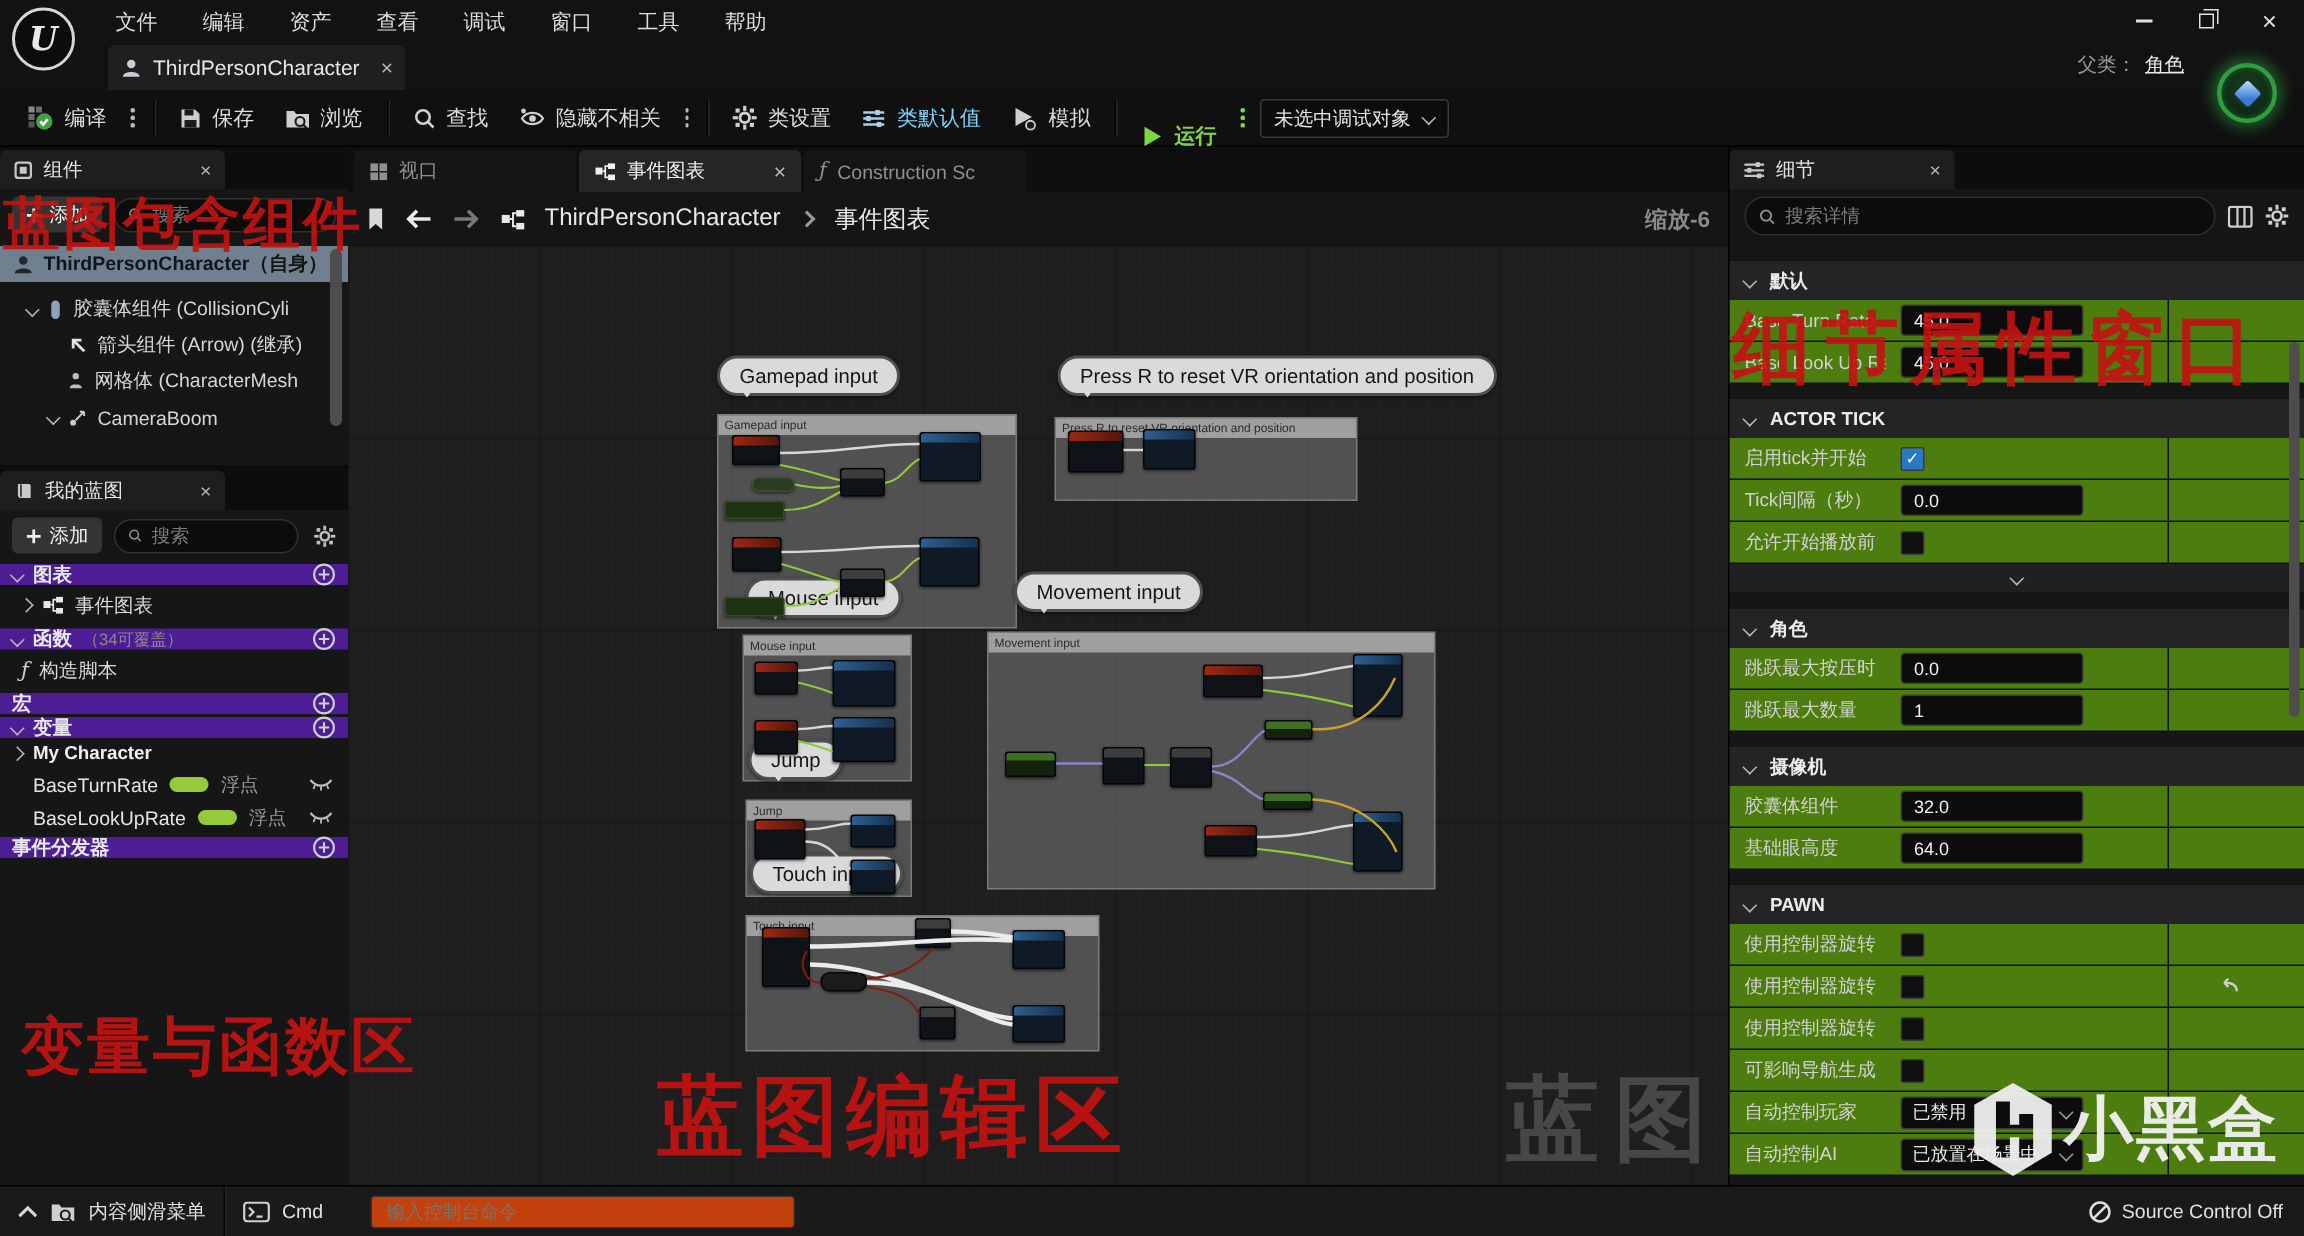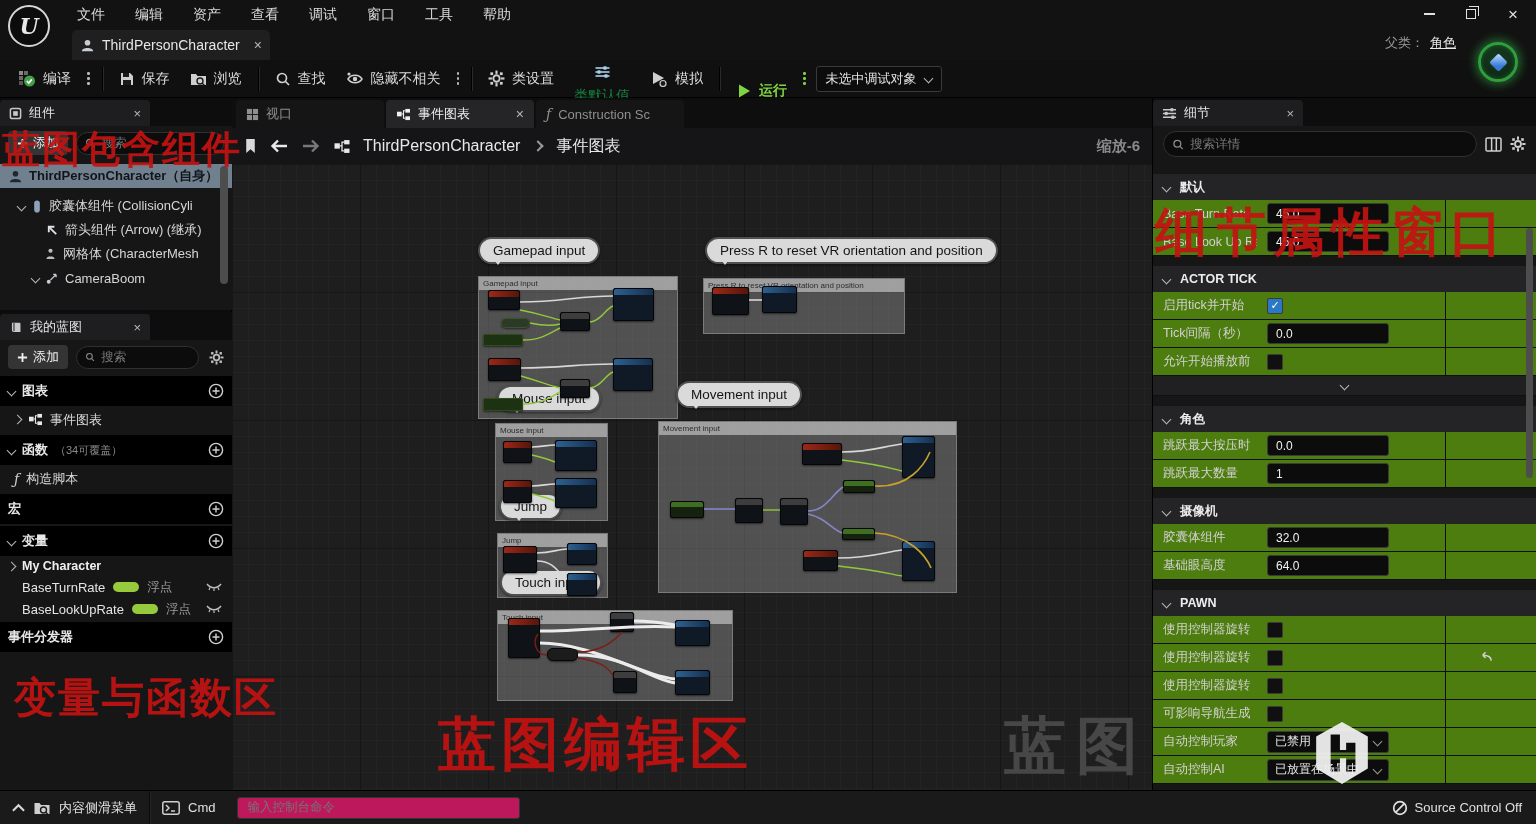--- a/index.html
+++ b/index.html
@@ -37,21 +37,21 @@
   .bp-diamond { width:13px; height:13px; transform:rotate(45deg); background:linear-gradient(135deg,#bfe4ff,#3a79d8 70%); border-radius:2px; }
 
   
   .toolbar { position:absolute; left:0; top:60px; width:100%; height:38px; background:#101010; border-bottom:1px solid #000;
     display:flex; align-items:center; padding:0 8px; }
   .tbtn { display:flex; align-items:center; gap:7px; padding:0 10px; height:30px; font-size:14px; color:#dcdcdc; }
   .tbtn svg { flex:none; }
   .tsep { width:1px; height:24px; background:#000; box-shadow:1px 0 0 #2a2a2a; margin:0 6px; }
   .tdots { display:flex; flex-direction:column; gap:2.5px; padding:0 6px; }
   .tdots i { width:2.5px; height:2.5px; border-radius:50%; background:#b8b8b8; }
-  .tbtn.defaults { color:#15803d;flex-direction:column; }
+  .tbtn.defaults { color:#7dd3fc; }
   .tbtn.run { color:#7ed441; font-weight:bold;margin-top:24px; }
   .debug-dd { display:flex; align-items:center; gap:8px; height:26px; background:#0c0c0c; border:1px solid #3a3a3a;
     border-radius:3px; padding:0 9px; font-size:13px; color:#e2e2e2; margin-left:4px; }
 
   
   .workspace { position:absolute; left:0; top:98px; width:1536px; height:692px; background:#0a0a0a; }
   .left-col  { position:absolute; left:0; top:0; width:232px; height:692px; background:#0c0c0c; border-right:1px solid #000; }
   .graph-area{ position:absolute; left:232px; top:0; width:920px; height:692px; }
   .right-col { position:absolute; left:1152px; top:0; width:384px; height:692px; background:#161616; border-left:1px solid #000; overflow:hidden; }
 
@@ -75,21 +75,21 @@
   .tree-row { height:24px; display:flex; align-items:center; gap:6px; font-size:13px; color:#d6d6d6; white-space:nowrap; overflow:hidden; }
   .tree-row.selected { background:#71808e; color:#10151a; font-weight:bold; }
   .chev { width:7px; height:7px; border-right:1.8px solid #b8b8b8; border-bottom:1.8px solid #b8b8b8; flex:none; }
   .chev.down { transform:rotate(45deg); }
   .chev.right { transform:rotate(-45deg); }
   .vscroll { position:absolute; background:#4d4d4d; border-radius:4px; }
 
   
   .mybp-panel { position:absolute; left:0; top:214px; width:232px; height:478px; background:#161616; }
   .mybp-gear { margin-left:2px; }
-  .sect-head { height:30px; background:#000000; display:flex; align-items:center; gap:7px; padding:0 8px;
+  .sect-head { height:14px; background:#4c1d95; display:flex; align-items:center; gap:7px; padding:0 8px;
     font-size:13px; font-weight:600; color:#e8e8e8; margin-top:2px; }
   .sect-head .hint { font-size:11px; color:#8a8a8a; font-weight:normal; }
   .circle-plus { margin-left:auto; }
   .bp-row { height:27px; display:flex; align-items:center; gap:7px; padding:0 8px 0 14px; font-size:13px; color:#dadada; }
   .cat-row { height:20px; display:flex; align-items:center; gap:7px; padding:0 8px; font-size:12.5px; font-weight:bold; color:#efefef; }
   .var-row { height:22px; display:flex; align-items:center; gap:8px; padding:0 10px 0 22px; font-size:13px; color:#e4e4e4; }
   .var-pill { width:26px; height:10px; border-radius:5px; background:#97c93d; flex:none; }
   .var-type { color:#9a9a9a; font-size:12.5px; }
   .var-eye { margin-left:auto; }
 
@@ -156,22 +156,22 @@
   .d-reset { position:absolute; right:42px; top:6px; }
   .d-colsep { position:absolute; left:292px; top:0; bottom:0; width:1px; background:#101010; }
   .mt10 { margin-top:10px; } .mt12 { margin-top:12px; }
 
   
   .statusbar { position:absolute; left:0; top:790px; width:1536px; height:34px; background:#1a1a1a; border-top:1px solid #000;
     display:flex; align-items:center; }
   .sb-seg { display:flex; align-items:center; gap:8px; padding:0 12px; height:100%; }
   .sb-sep { width:1px; height:100%; background:#0a0a0a; box-shadow:1px 0 0 #242424; }
   .sb-text { font-size:13px; color:#e0e0e0;text-align:right; }
-  .console-input { width:283px; height:22px; background:#be185d; border:1px solid #333; border-radius:3px; color:#cfcfcf;
-    font-size:12.5px; padding:0 9px; font-family:Liberation Mono, monospace; margin-left:14px; }
+  .console-input { width:283px; height:22px; background:#c2410c; border:1px solid #333; border-radius:3px; color:#cfcfcf;
+    font-size:12.5px; padding:0 9px; font-family:Liberation Sans, sans-serif; margin-left:24px; }
   .sb-right { margin-left:auto; display:flex; align-items:center; gap:7px; padding:0 14px; }
 
   
   .annot { position:absolute; color:#c31212; font-weight:bold; z-index:50; opacity:.92; white-space:nowrap;
     font-family:"Liberation Serif","DejaVu Serif",serif; }
   .annot.a1 { left:2px;    top:124px; font-size:38px; letter-spacing:2px; }
   .annot.a2 { left:1155px; top:198px; font-size:52px; letter-spacing:7px; }
   .annot.a3 { left:14px;   top:670px; font-size:42px; letter-spacing:2px; }
   .annot.a4 { left:438px;  top:706px; font-size:58px; letter-spacing:5px; }
   .brand { position:absolute; left:1316px; top:722px; display:flex; align-items:center; gap:8px; z-index:60; opacity:.95; }
@@ -903,15 +903,16 @@
   <div class="annot a1">蓝图包含组件</div>
   <div class="annot a2">细节属性窗口</div>
   <div class="annot a3">变量与函数区</div>
   <div class="annot a4">蓝图编辑区</div>
 
   <div class="brand">
     <svg width="52" height="62" viewBox="0 0 50 60">
       <path fill-rule="evenodd" fill="#efefef" d="M25,0 L50,14 V45 L25,60 L0,45 V14 Z
            M14,12 h9 v15 h6 v-7 h9 v28 h-9 v-13 h-6 v13 h-9 z"></path>
     </svg>
+    <span class="brand-text">小黑盒</span>
   </div>
 
 </div>
 
 </body></html>

